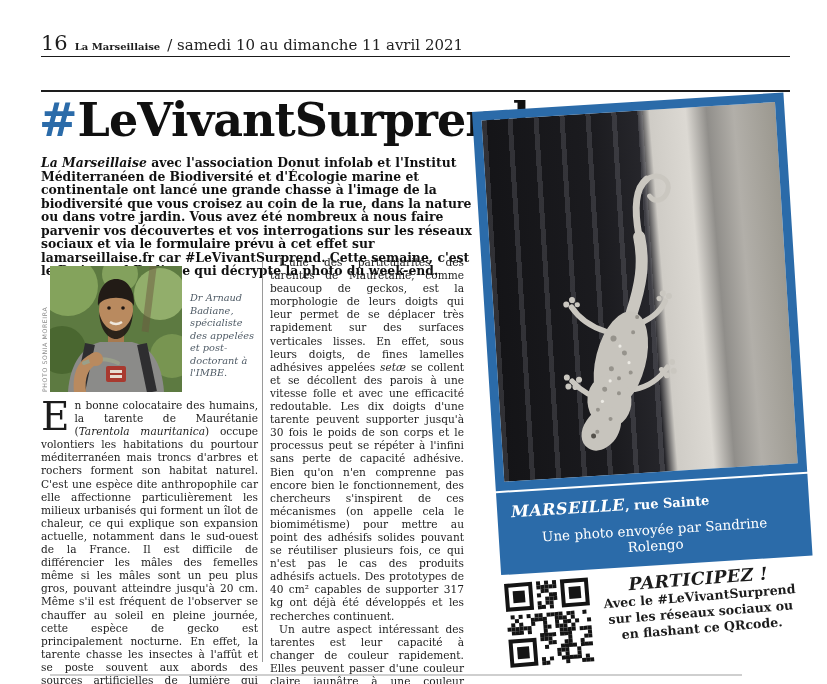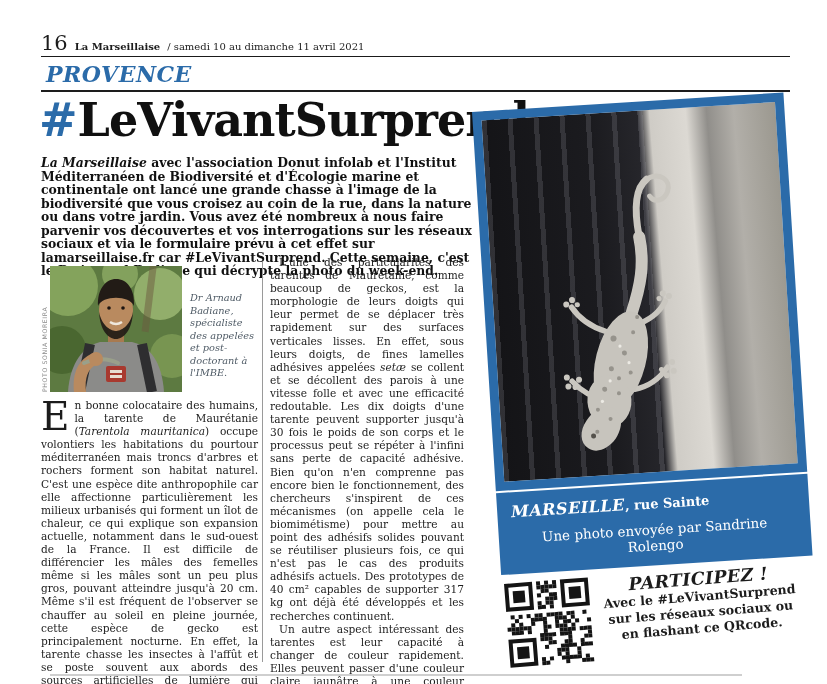--- a/index.html
+++ b/index.html
@@ -4,21 +4,21 @@
 <style>
   html,body{margin:0;padding:0;background:#e8e8e8;}
   .page{position:relative;width:827px;height:684px;background:#ffffff;overflow:hidden;
         font-family:"DejaVu Serif", serif;color:#1c1c1c;margin:0 auto;}
 
   
   .masthead{position:absolute;left:41px;top:33px;width:749px;border-bottom:1.5px solid #1a1a1a;
             padding-bottom:2px;display:flex;align-items:baseline;gap:7px;}
   .page-num{font-size:21px;line-height:21px;}
   .paper-name{font-weight:bold;font-size:10px;}
-  .edition-date{font-size:10px;color:#222;}
+  .edition-date{font-size:15px;color:#222;}
   .section-label{position:absolute;left:46px;top:61px;font-size:22px;font-weight:bold;font-style:italic;
                  letter-spacing:.5px;}
   .rule-2{position:absolute;left:41px;top:90px;width:749px;height:2px;background:#1d1d1d;}
 
   
   .headline{position:absolute;left:39px;top:94px;font-size:46px;font-weight:bold;letter-spacing:-1px;
             line-height:52px;}
   .headline .hash{margin-right:1px;}
   .headline .title{color:#101010;}
 
@@ -83,21 +83,20 @@
 </head>
 <body>
 
 <div class="page">
 
   <div class="masthead">
     <span class="page-num">16</span>
     <span class="paper-name">La Marseillaise</span>
     <span class="edition-date">/ samedi 10 au dimanche 11 avril 2021</span>
   </div>
-  <div class="section-label blue">PROVENCE</div>
   <div class="rule-2"></div>
 
   <h1 class="headline" style="margin:0;">
     <span class="hash blue">#</span><span class="title">LeVivantSurprend</span>
   </h1>
 
   <p class="intro" style="margin:0;">
     <span class="it">La Marseillaise</span><span> avec l'association Donut infolab et l'Institut Méditerranéen de Biodiversité et d'Écologie marine et continentale ont lancé une grande chasse à l'image de la biodiversité que vous croisez au coin de la rue, dans la nature ou dans votre jardin. Vous avez été nombreux à nous faire parvenir vos découvertes et vos interrogations sur les réseaux sociaux et via le formulaire prévu à cet effet sur lamarseillaise.fr car #LeVivantSurprend. Cette semaine, c'est le Dʳ Arnaud Badiane qui décrypte la photo du week-end.</span>
   </p>
 

